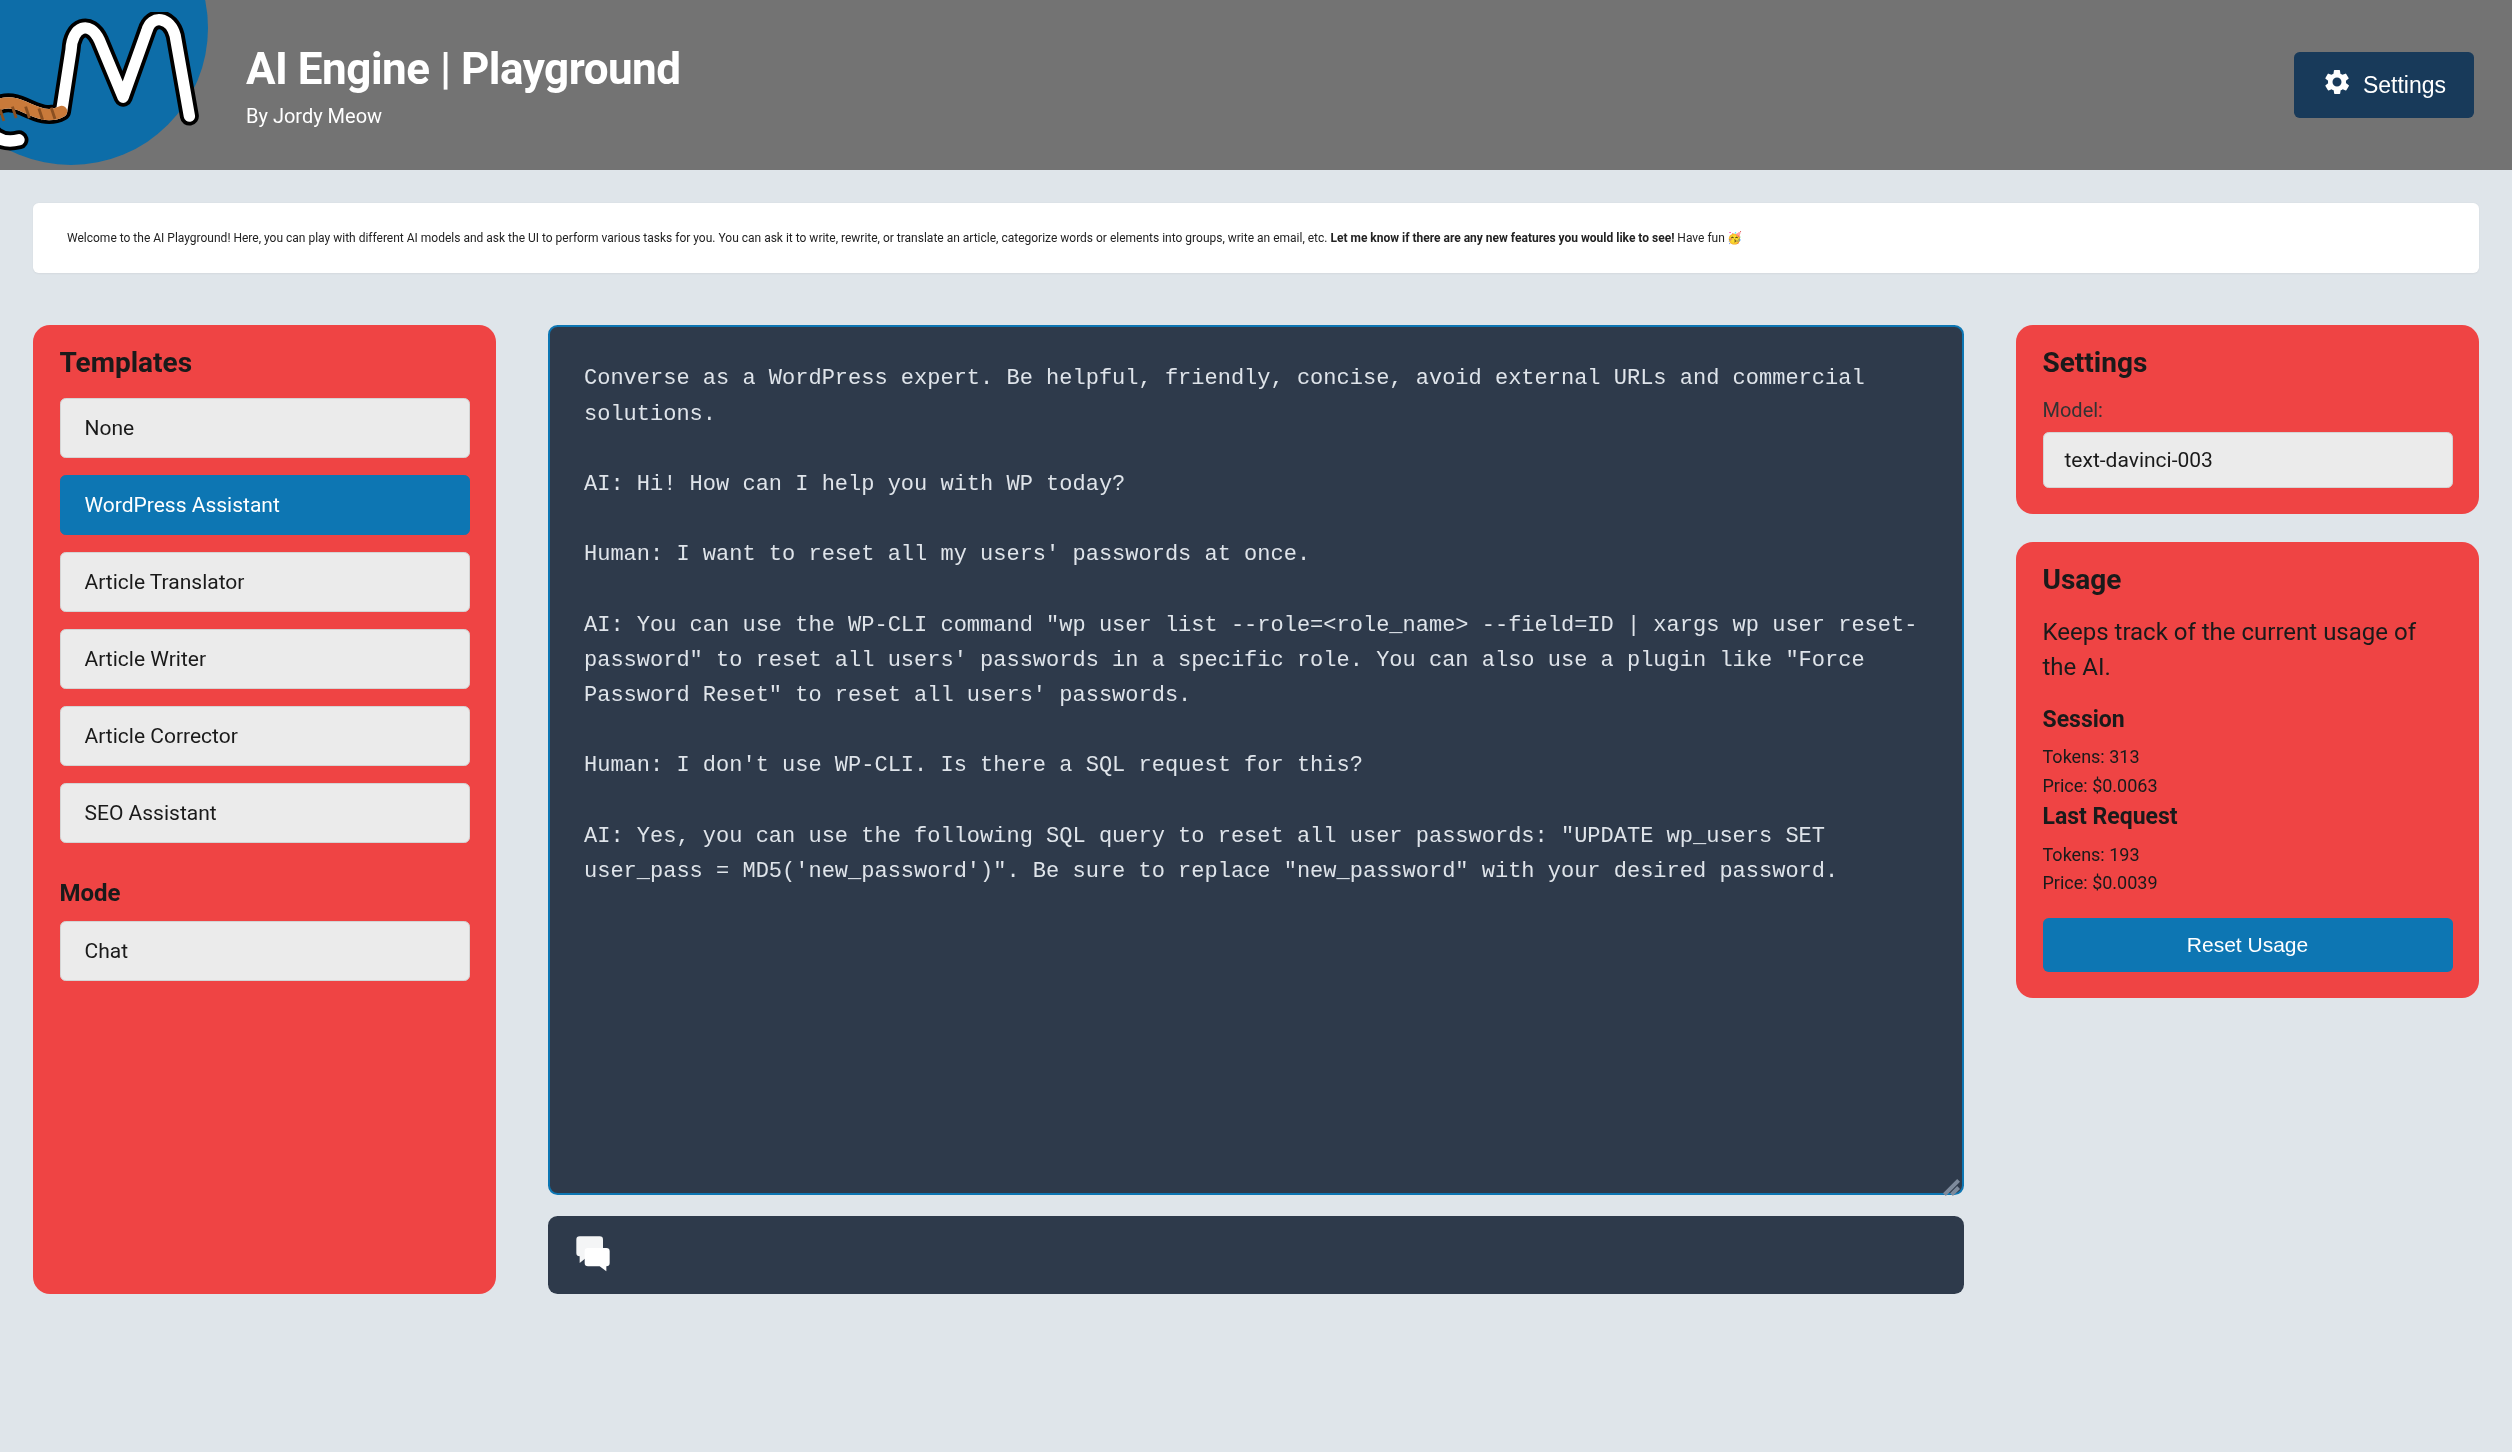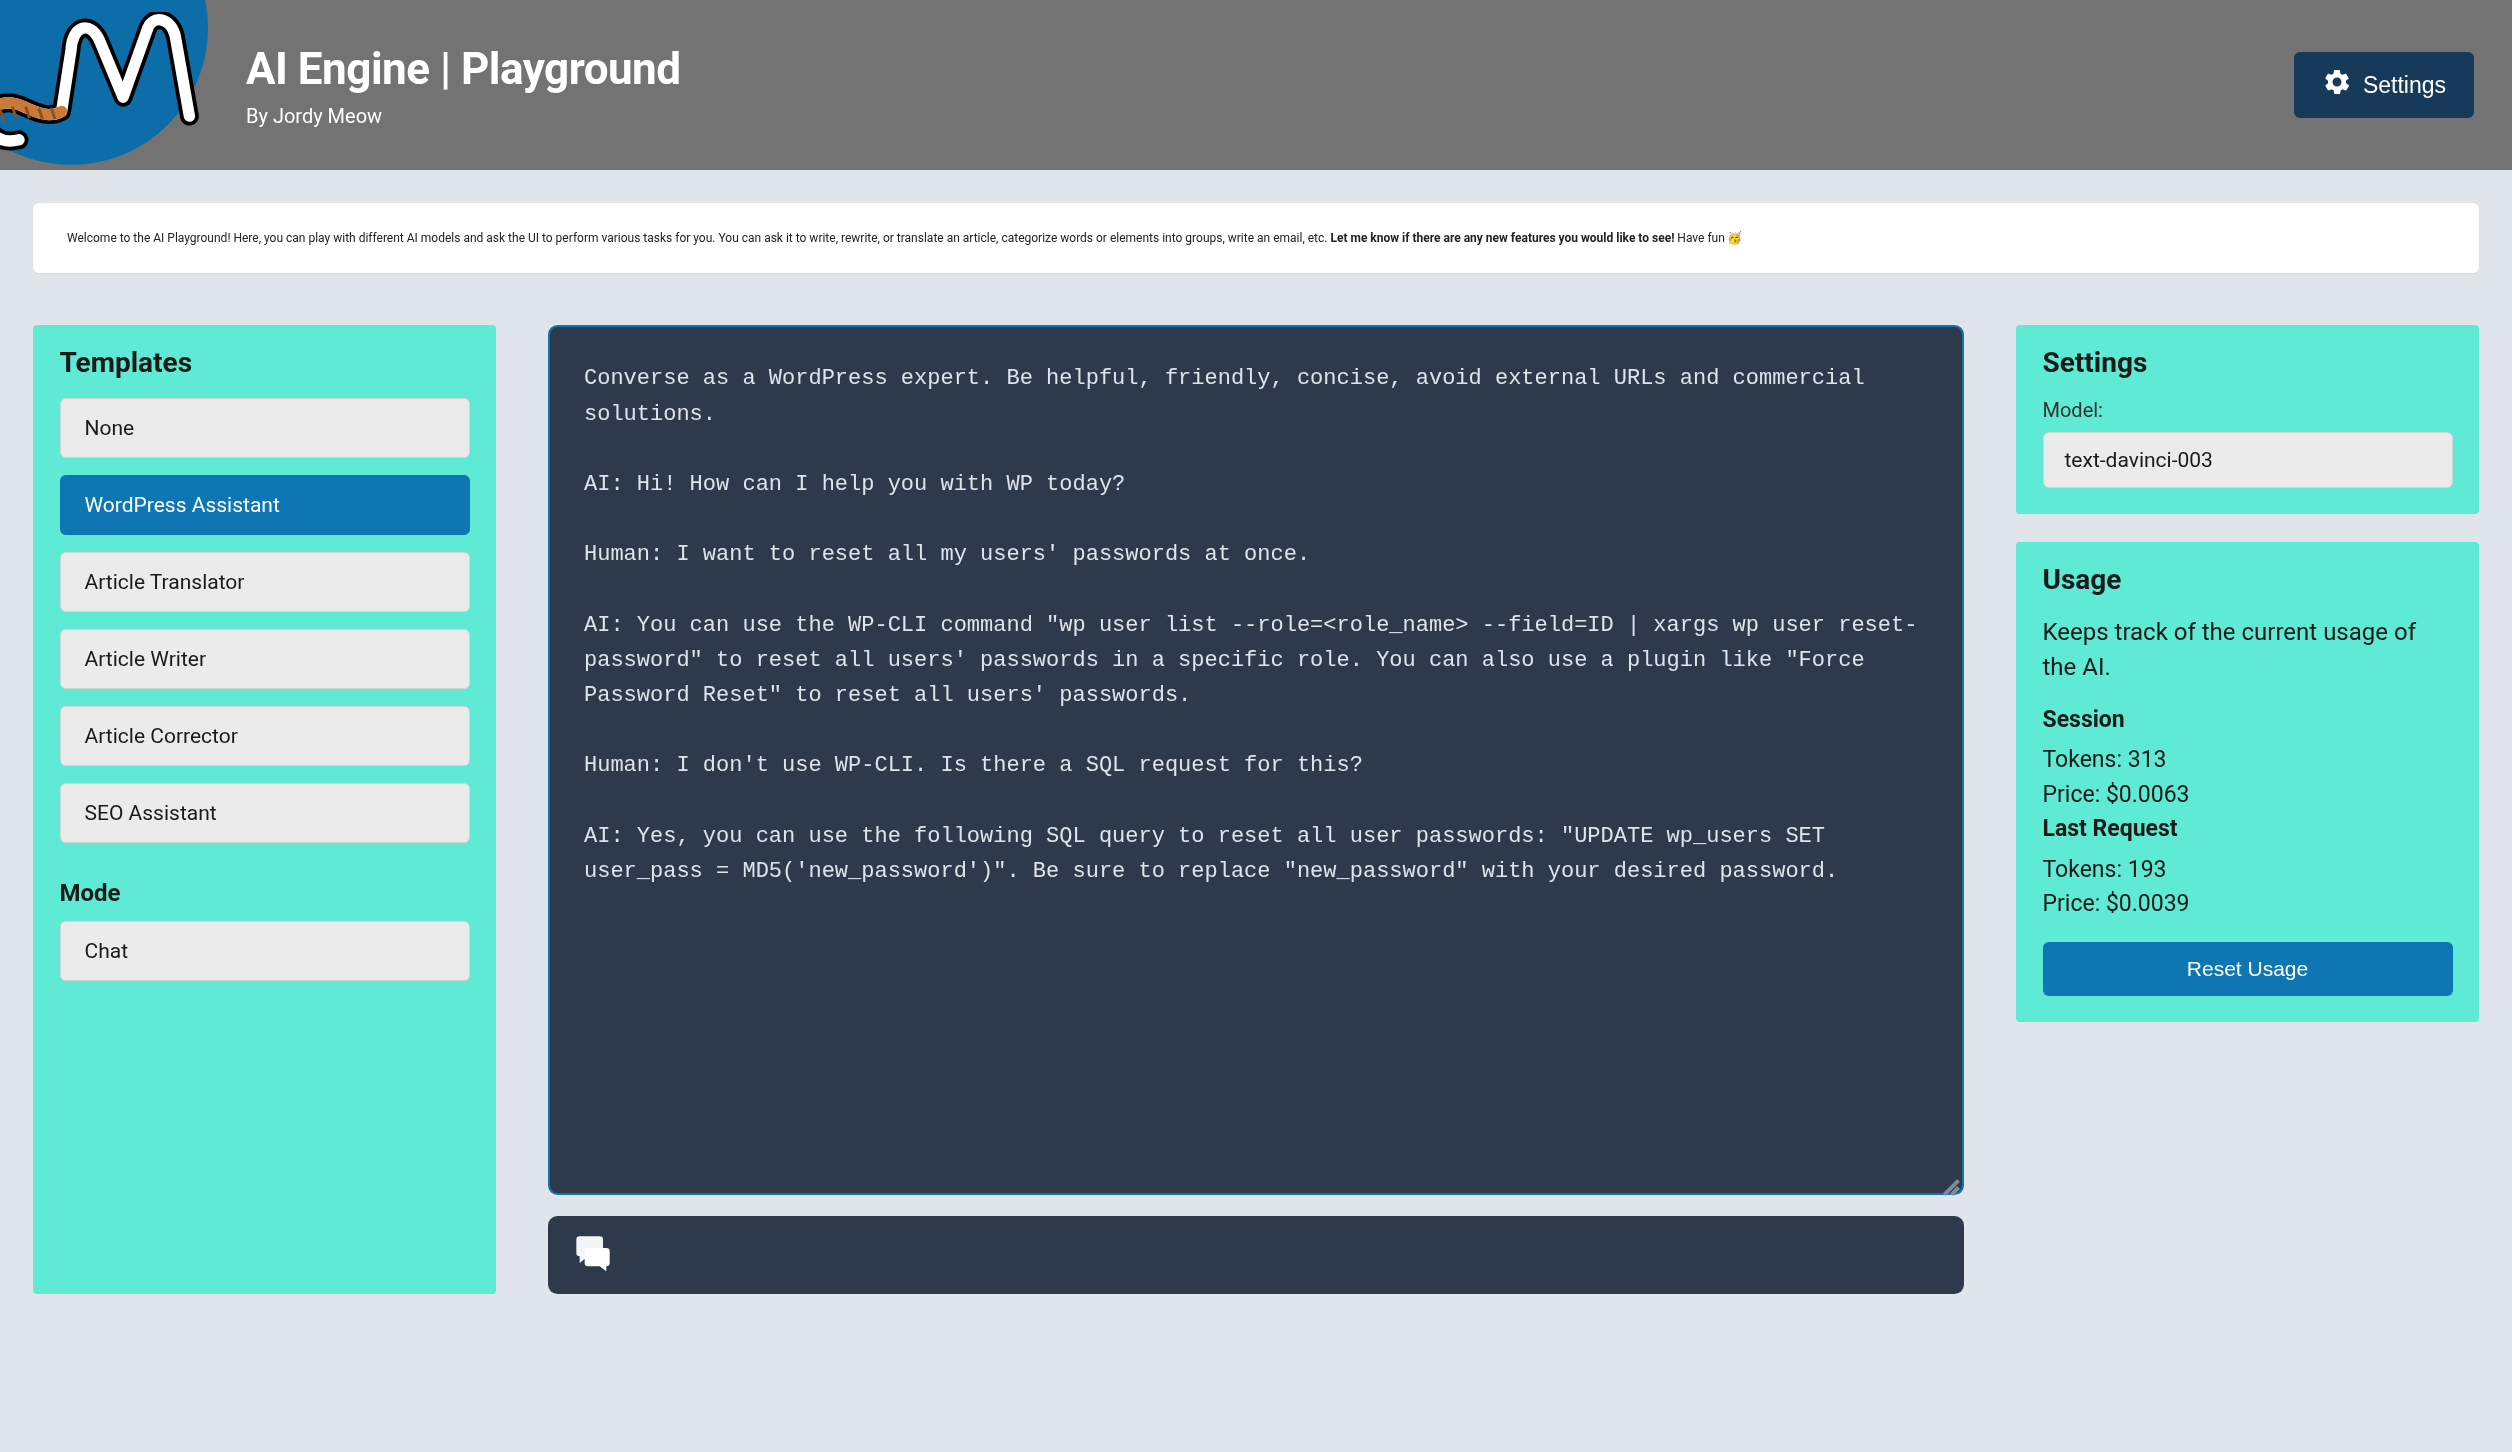--- a/index.html
+++ b/index.html
@@ -60,22 +60,22 @@
 .welcome-box strong { font-weight: 700; }
 
 .main-grid {
   display: grid;
   grid-template-columns: 463px 1fr 463px;
   gap: 52px;
   margin-top: 52px;
 }
 
 .panel {
-  background: #5eead4;
-  border-radius: 4px;
+  background: #ef4444;
+  border-radius: 17px;
   padding: 21px 26.5px 26.5px 26.5px;
 }
 .panel h2 { font-size: 28px; font-weight: 700; margin-bottom: 19px; }
 .panel h3 { font-size: 24px; font-weight: 700; margin-top: 36px; margin-bottom: 13.2px; }
 
 .template-item {
   background: #ebebeb;
   border: 0.9px solid #d4d4d4;
   border-radius: 5.7px;
   padding: 17px 24px;
@@ -127,21 +127,21 @@
 .select-box {
   background: #ebebeb;
   border: 0.9px solid #d4d4d4;
   border-radius: 5.7px;
   padding: 15px 21px;
   font-size: 21px;
   cursor: pointer;
 }
 .usage-desc { font-size: 24px; line-height: 1.45; margin-bottom: 21px; margin-top: 12px; }
 .usage-heading { font-size: 23px; font-weight: 700; margin-top: 7.6px; margin-bottom: 13.2px; }
-.usage-line { font-size: 23px; margin-bottom: 7.6px; }
+.usage-line { font-size: 18px; margin-bottom: 7.6px; }
 .reset-btn {
   background: #0d76b3;
   color: #fff;
   border: none;
   border-radius: 5.7px;
   padding: 15px;
   font-size: 21px;
   width: 100%;
   cursor: pointer;
   margin-top: 17px;

